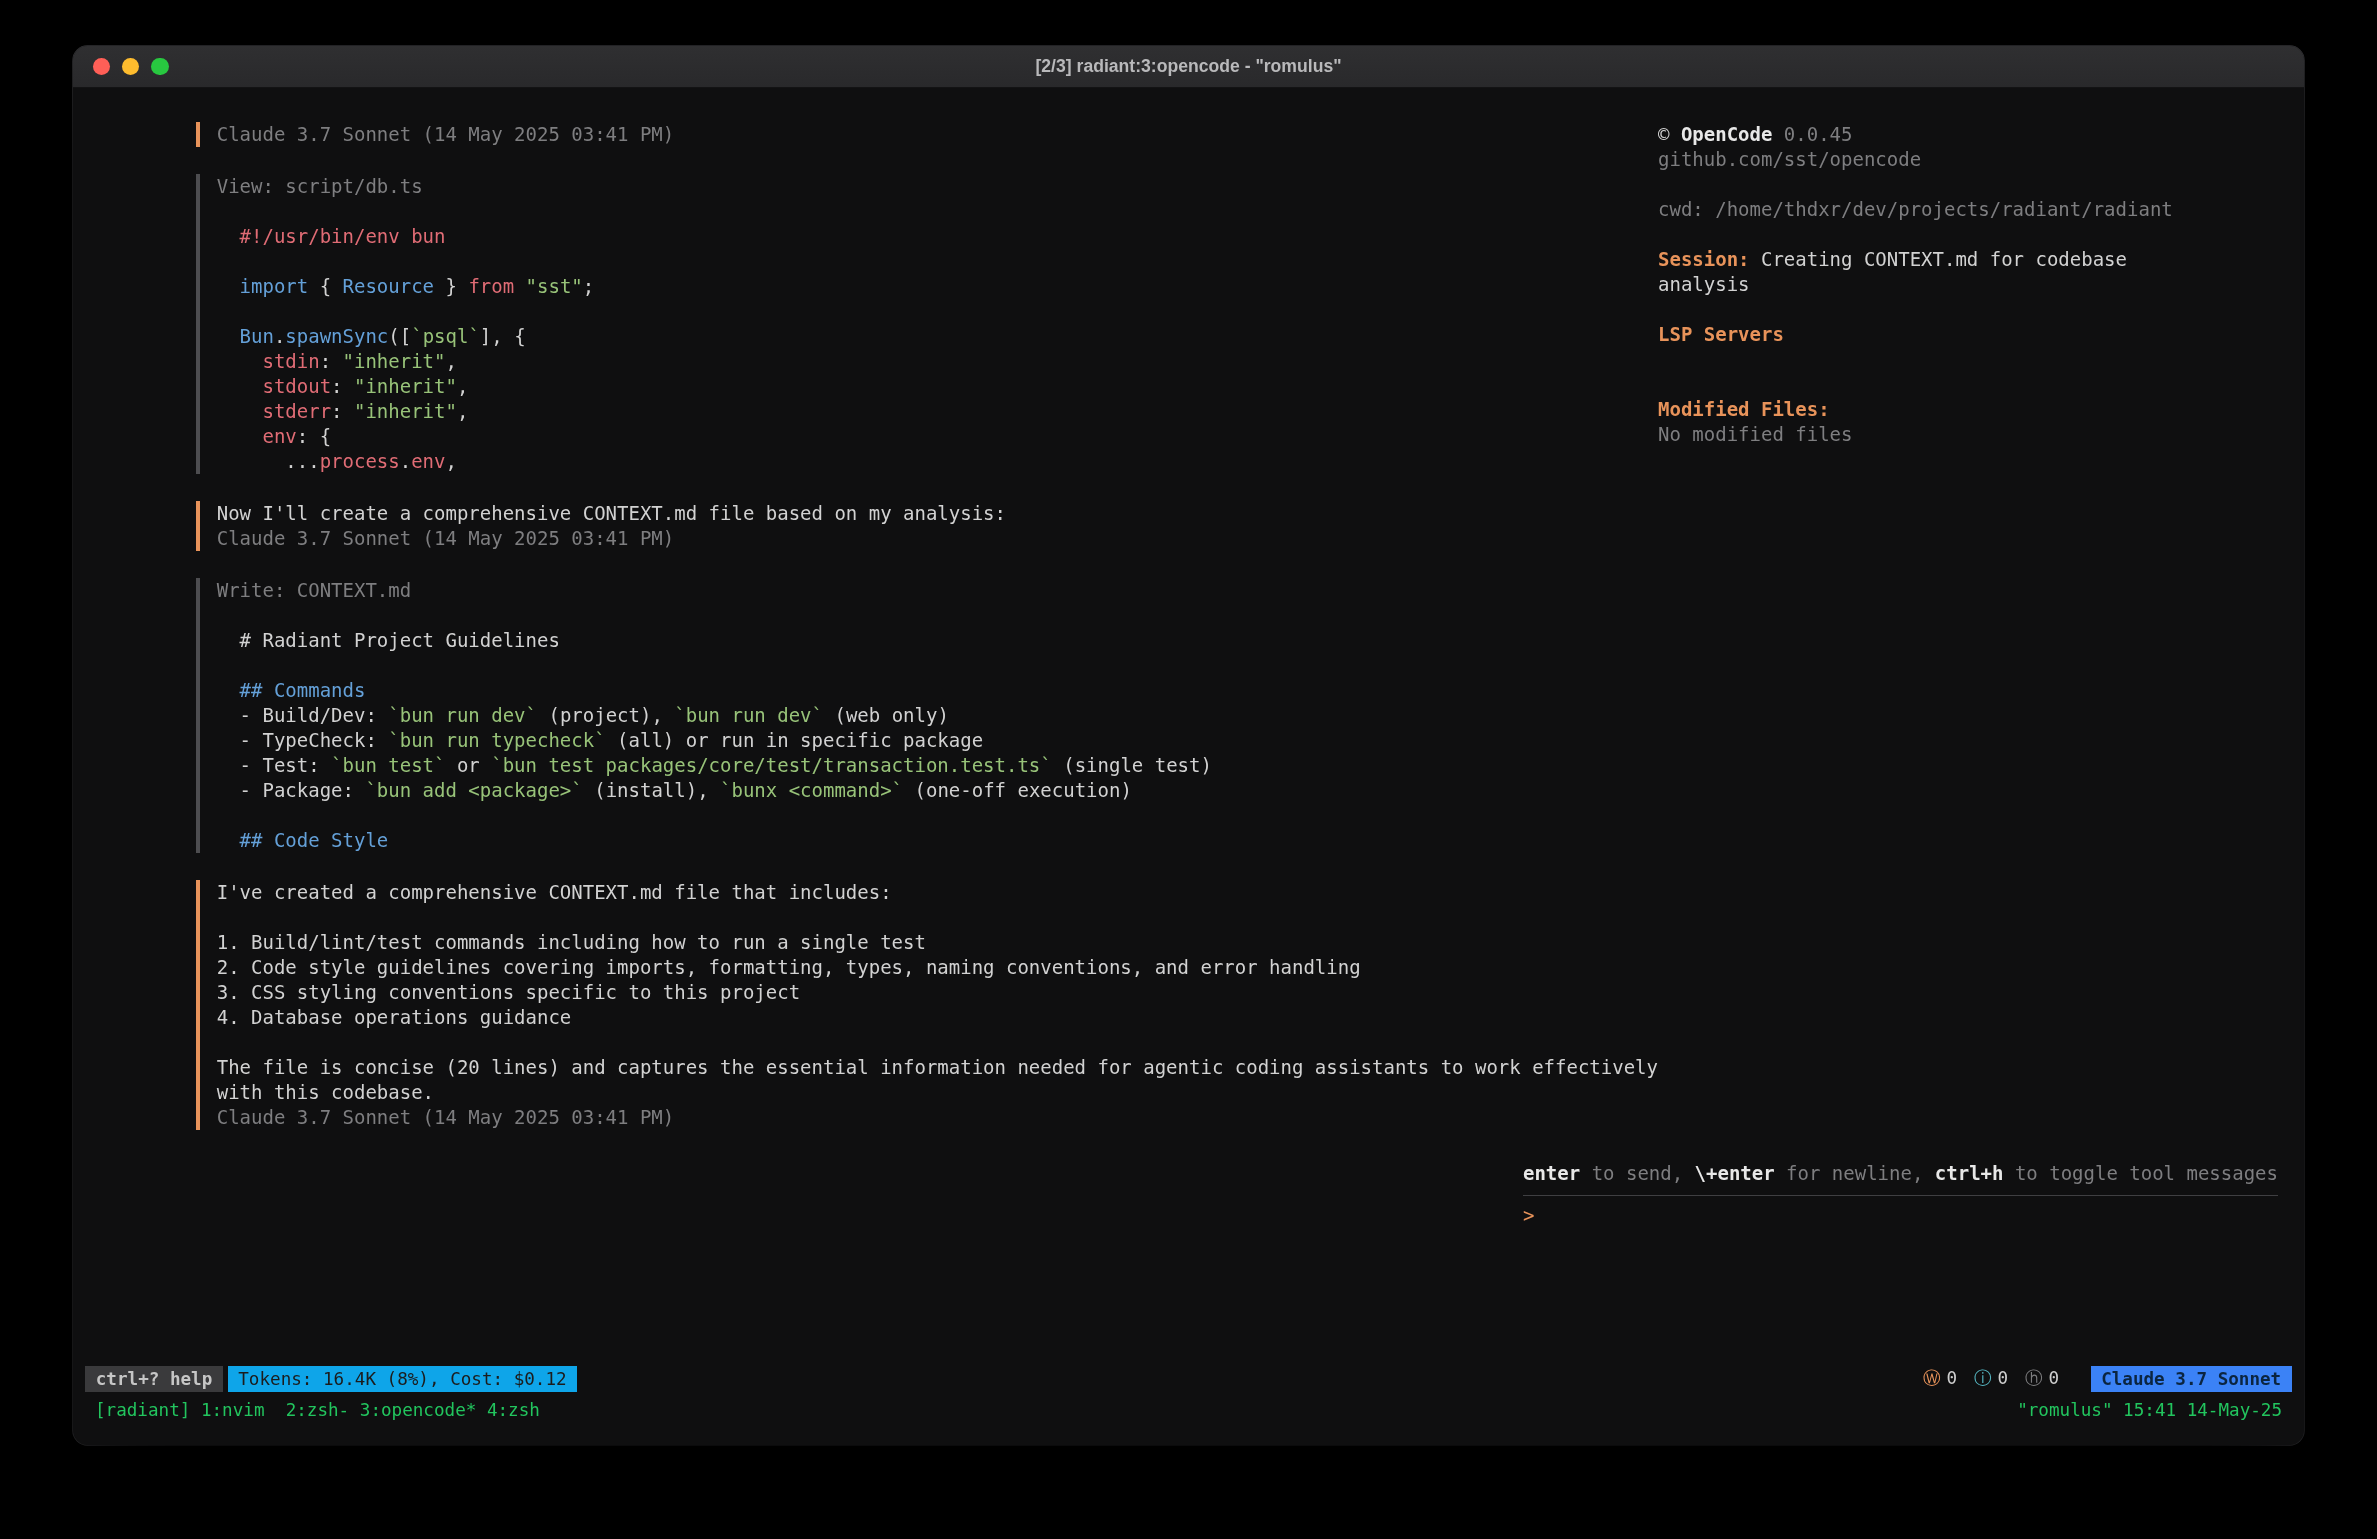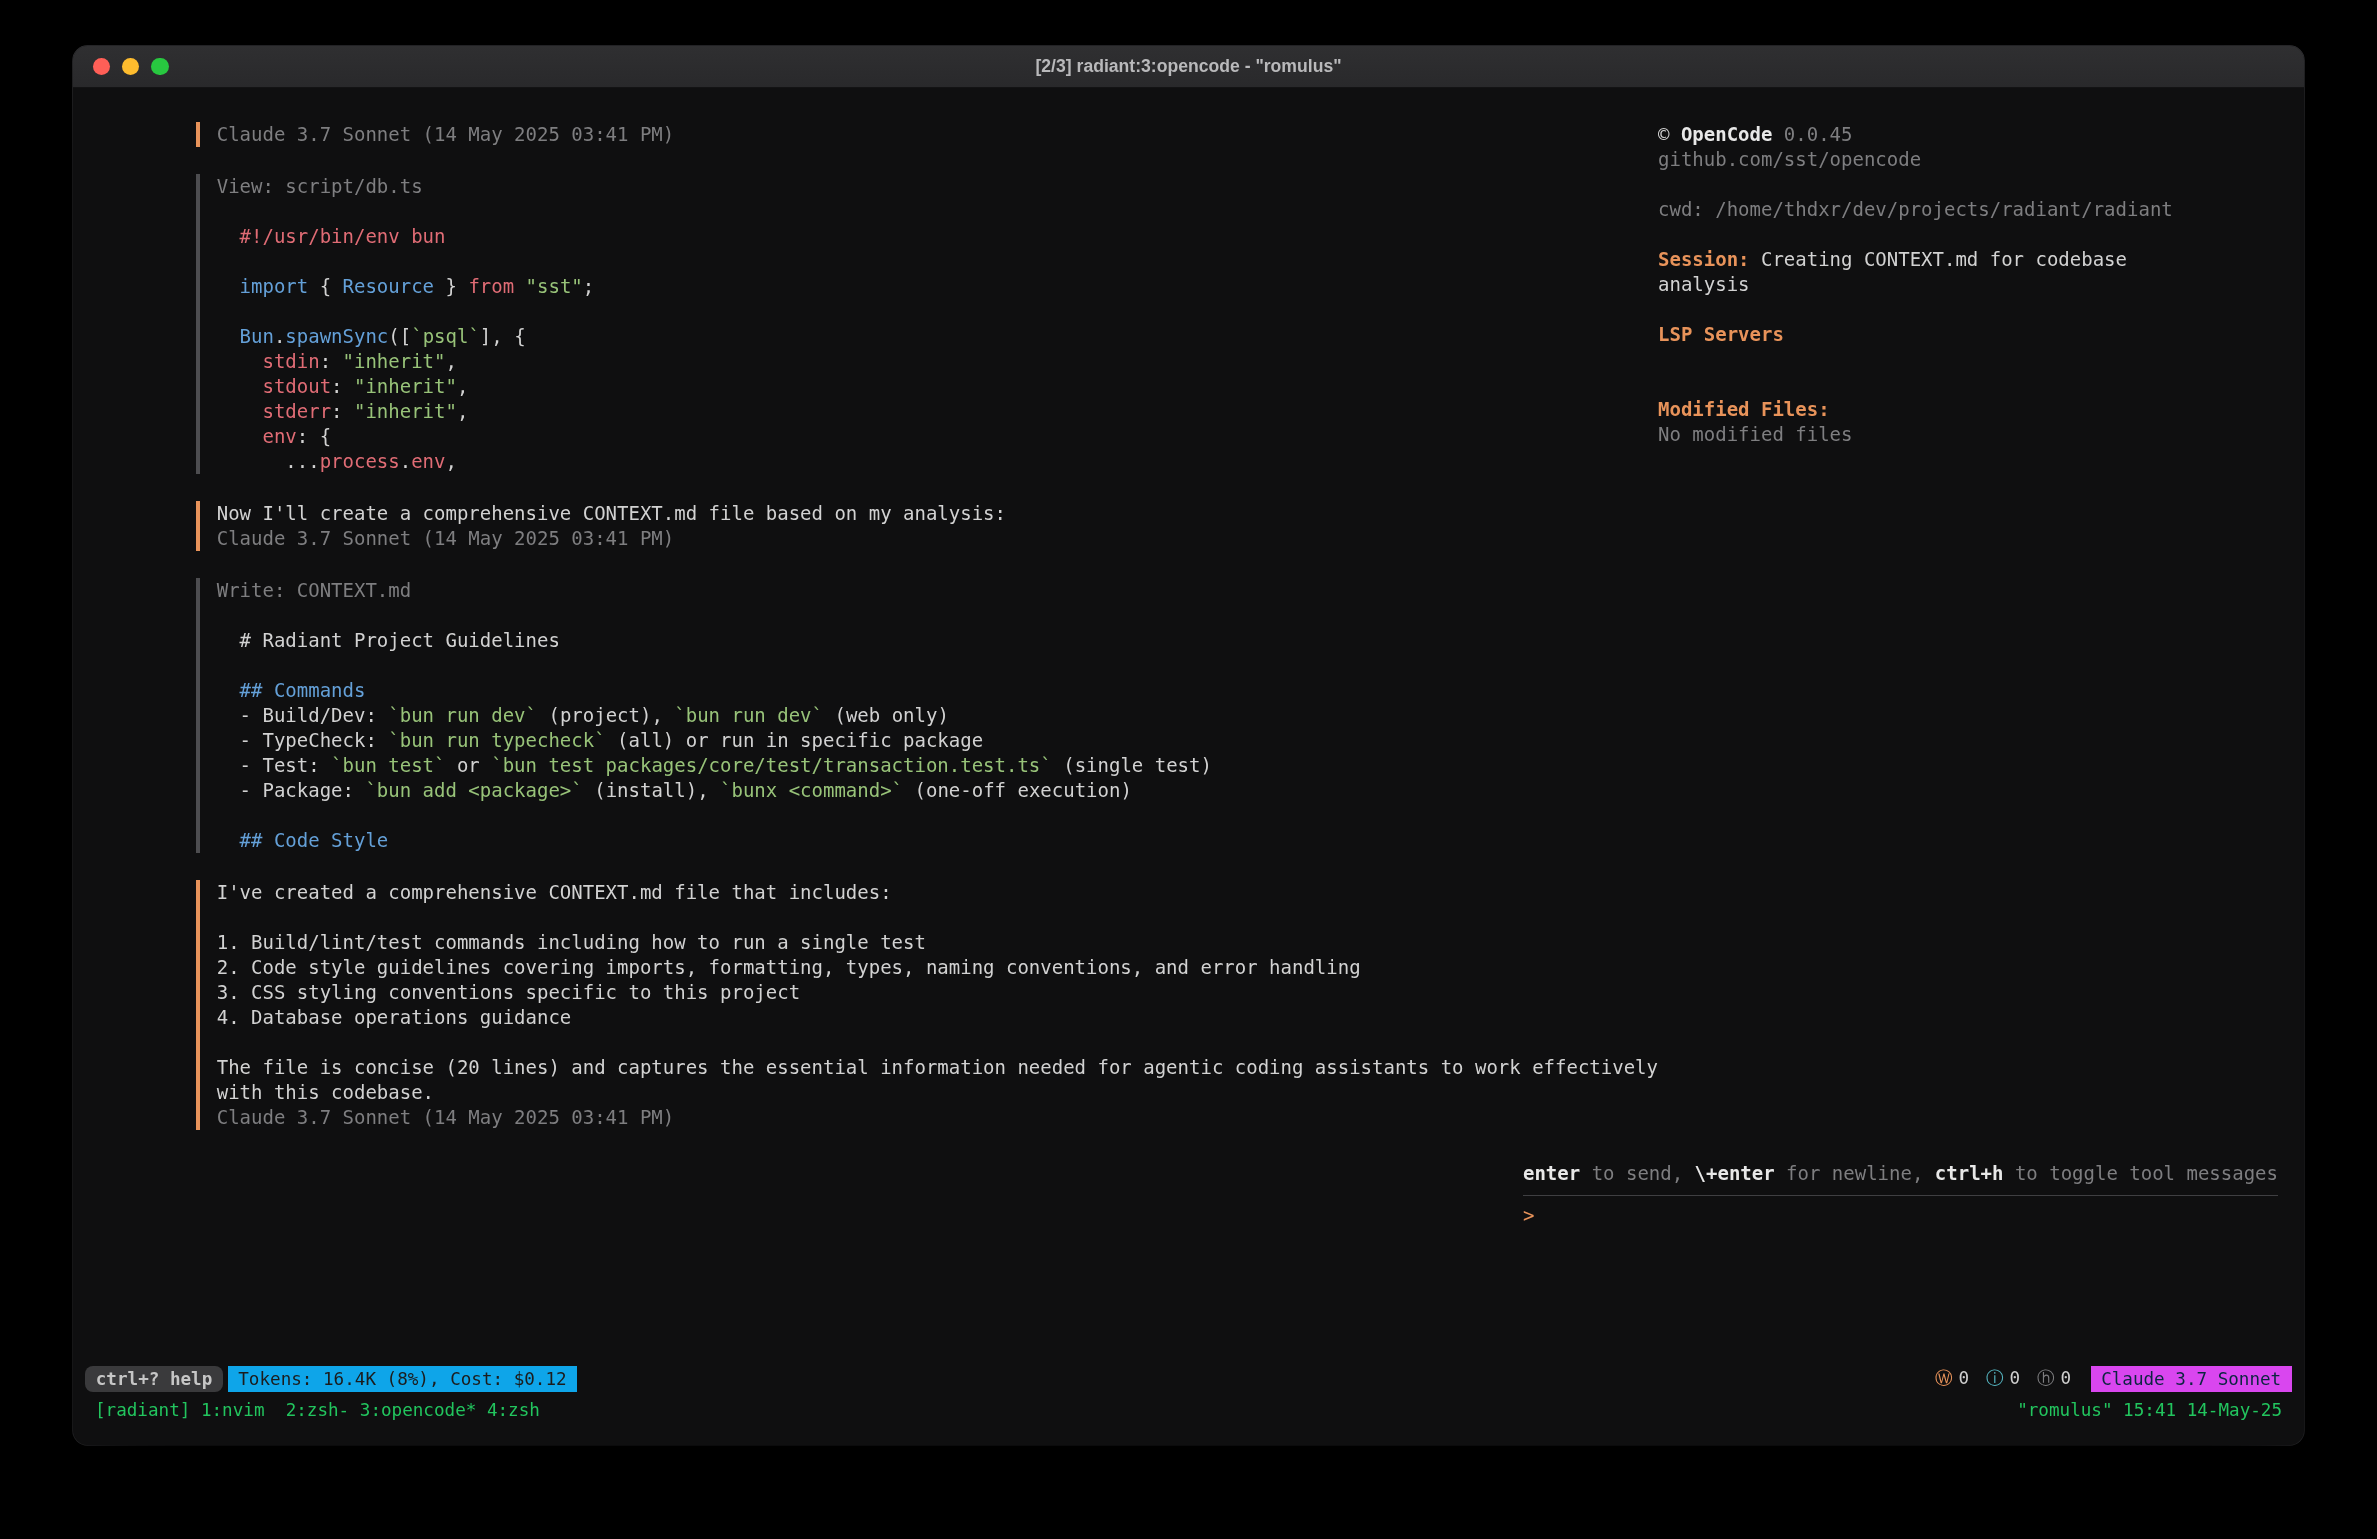--- a/index.html
+++ b/index.html
@@ -37,23 +37,23 @@
   .accent-gray { border-left-color:#4d4d50; }
 
   .editor { margin-top:31px; }
   .hr { border-top:1.3px solid #3f3f42; margin:9px 0 6.5px 0; }
   .spacer { flex:1; }
 
   .statusbar { display:flex; justify-content:space-between; align-items:center; padding:0 12.4px; margin-bottom:5.2px; font-size:17.6px; }
   .sb-left { display:flex; gap:5.2px; }
   .sb-right { display:flex; align-items:center; gap:19.6px; }
   .badge { display:inline-block; height:26px; line-height:26px; padding:0 10.4px; white-space:pre; }
-  .badge-dark { background:#3a3a3c; color:#c6c6c6; font-weight:700;border-radius:8px; }
+  .badge-dark { background:#3a3a3c; color:#c6c6c6; font-weight:700; }
   .badge-light { background:#0ea5e9; color:#1c1c1c; }
-  .badge-blue { background:#d946ef; color:#0b2540; font-weight:400; }
+  .badge-blue { background:#3b82f6; color:#0b2540; font-weight:700;margin-left:12px; }
   .diags { display:flex; gap:17px; }
   .diag { display:inline-flex; gap:5.9px; align-items:center; }
   .diag-count { color:#cfcfcf; }
 
   .tmuxbar { display:flex; justify-content:space-between; padding:0 22px; font-size:17.6px; line-height:26px; color:#22c55e; white-space:pre; }
 
   .c-dim { color:#7e7e80; }
   .c-blue { color:#64a0d8; }
   .c-green { color:#98c379; }
   .c-pink { color:#e06c75; }

